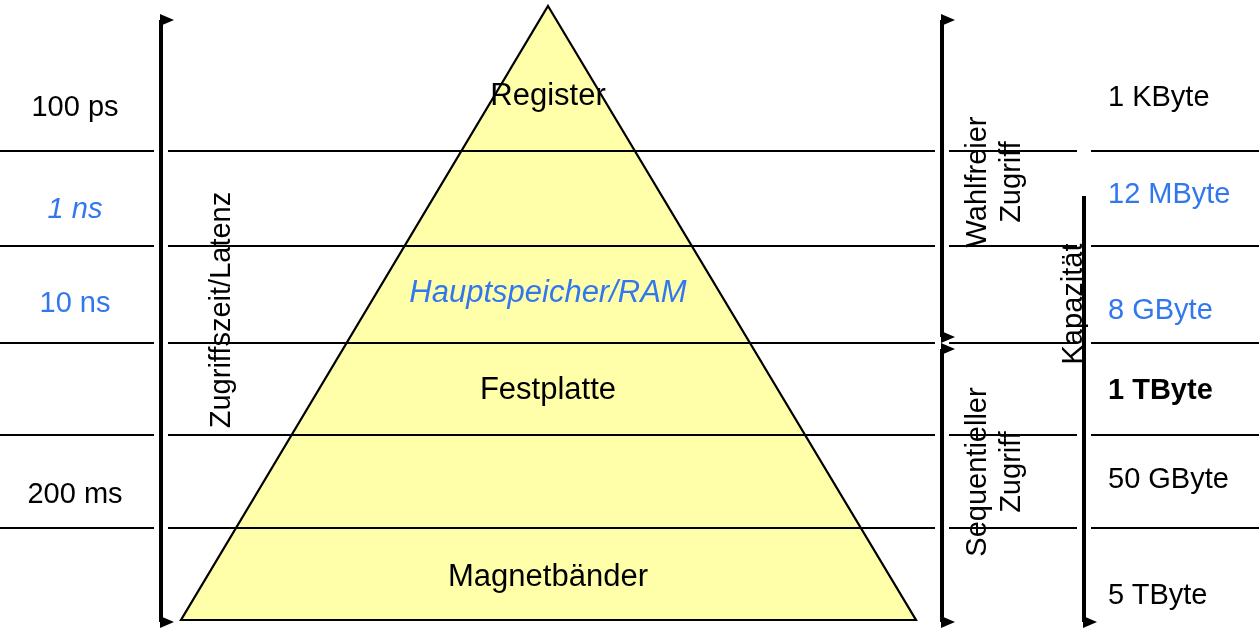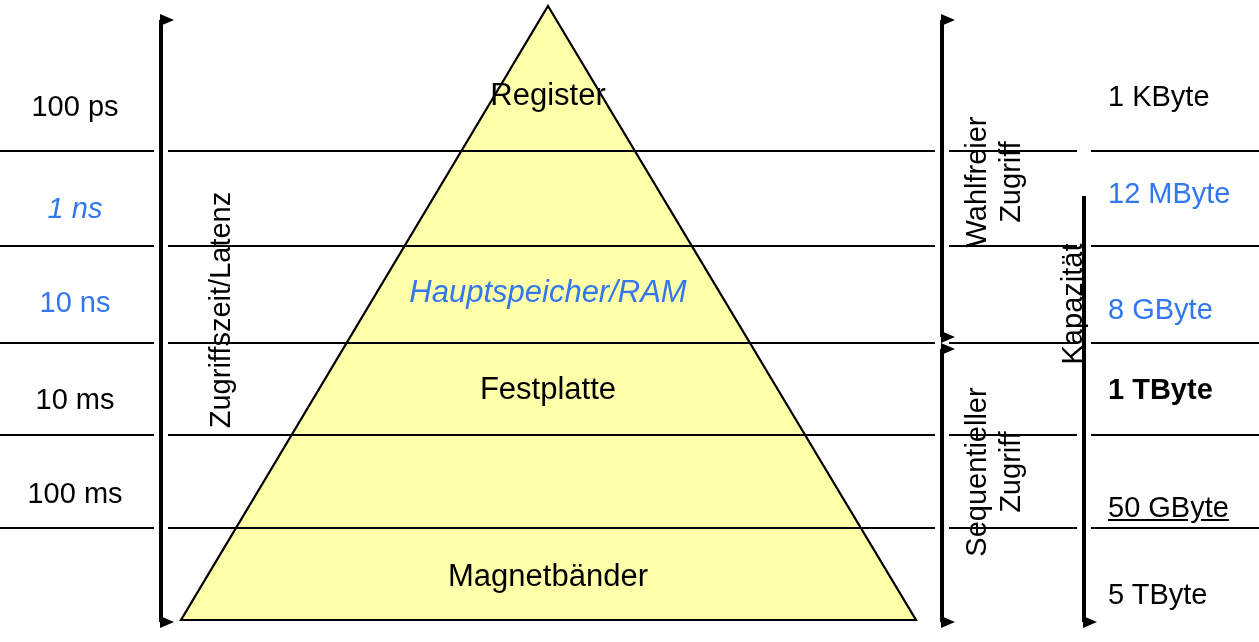--- a/index.html
+++ b/index.html
@@ -111,33 +111,32 @@
 
     <line x1="942" y1="20" x2="942" y2="337" stroke="#000000" stroke-width="4" marker-start="url(#arrUp)" marker-end="url(#arrDown)"></line>
     <line x1="942" y1="349" x2="942" y2="622" stroke="#000000" stroke-width="4" marker-start="url(#arrUp)" marker-end="url(#arrDown)"></line>
 
     <line x1="1084" y1="196" x2="1084" y2="622" stroke="#000000" stroke-width="4" marker-end="url(#arrDown)"></line>
   </svg>
 
   <div class="lbl latency-label" style="top:82px;">100 ps</div>
   <div class="lbl latency-label blue" style="top:184px;font-style:italic;">1 ns</div>
   <div class="lbl latency-label blue" style="top:278px;">10 ns</div>
-  <div class="lbl latency-label" style="top:375px;">10 ms</div>
-  <div class="lbl latency-label" style="top:469px;">100 ms</div>
+  <div class="lbl latency-label" style="top:469px;">200 ms</div>
 
   <div class="lbl tier-label" style="top:79px;">Register</div>
   <div class="lbl tier-label blue" style="top:276px;font-style:italic;">Hauptspeicher/RAM</div>
   <div class="lbl tier-label" style="top:373px;">Festplatte</div>
   <div class="lbl tier-label" style="top:560px;text-align:center;">Magnetbänder</div>
 
   <div class="lbl capacity-label" style="top:82px;">1 KByte</div>
   <div class="lbl capacity-label blue" style="top:179px;">12 MByte</div>
   <div class="lbl capacity-label blue" style="top:278px;margin-top:17px;">8 GByte</div>
   <div class="lbl capacity-label" style="top:375px;font-weight:bold;">1 TByte</div>
-  <div class="lbl capacity-label" style="top:493px;text-decoration:underline;">50 GByte</div>
+  <div class="lbl capacity-label" style="top:464px;">50 GByte</div>
   <div class="lbl capacity-label" style="top:580px;">5 TByte</div>
 
   <div class="lbl vlabel" style="left:206px; top:490px; width:360px;">Zugriffszeit/Latenz</div>
 
   <div class="lbl vlabel" style="left:962px; top:322px; width:280px;">Wahlfreier</div>
   <div class="lbl vlabel" style="left:996px; top:322px; width:280px;">Zugriff</div>
 
   <div class="lbl vlabel" style="left:962px; top:612px; width:280px;">Sequentieller</div>
   <div class="lbl vlabel" style="left:996px; top:612px; width:280px;">Zugriff</div>
 

